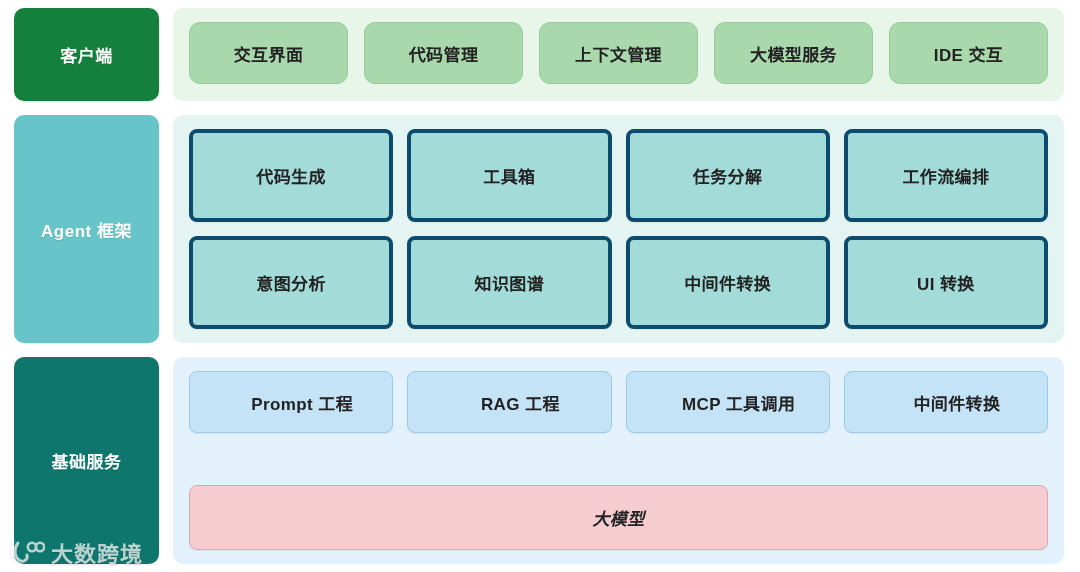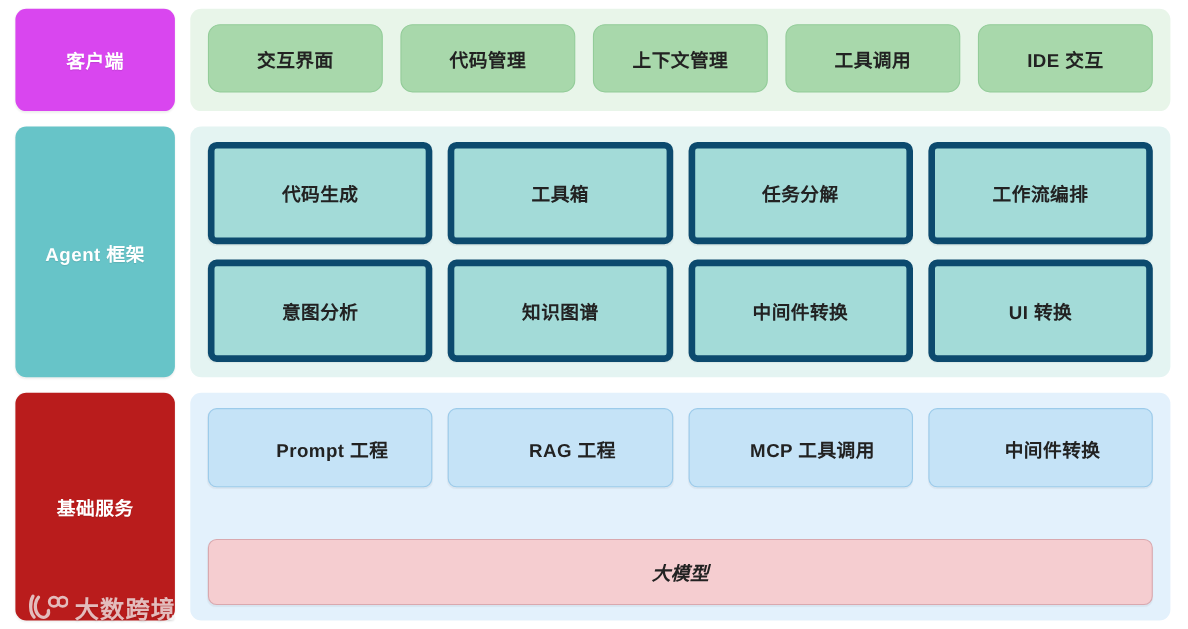--- a/index.html
+++ b/index.html
@@ -45,23 +45,23 @@
     display: flex;
     align-items: center;
     justify-content: center;
     color: #ffffff;
     font-weight: bold;
     font-size: 17px;
     letter-spacing: 0.5px;
     text-shadow: 0 1px 1px rgba(0,0,0,0.10);
     box-shadow: 0 1px 2px rgba(0,0,0,0.07);
   }
-  .side-client { background: #d946ef; }
+  .side-client { background: #15803d; }
   .side-agent  { background: #67c4c8; }
-  .side-base   { background: #b91c1c; }
+  .side-base   { background: #0f766e; }
 
   
   .panel {
     flex: 1 1 auto;
     border-radius: 10px;
     box-sizing: border-box;
     display: flex;
     flex-direction: column;
     justify-content: center;
   }
@@ -103,29 +103,29 @@
   }
 
   .card-client {
     background: #a8d8ab;
     border: 1px solid #93cc99;
     border-radius: 11px;
     height: 62px;
   }
   .card-agent {
     background: #a3dbd8;
-    border: 6px solid #0c4a6e;
+    border: 4px solid #0c4a6e;
     border-radius: 8px;
     box-shadow: 0 1px 1px rgba(0,0,0,0.05);
   }
   .card-base {
     background: #c5e3f7;
     border: 1px solid #9ccbea;
     border-radius: 8px;
-    height: 72px;
+    height: 62px;
     box-shadow: 0 1px 1px rgba(0,0,0,0.05);
     padding-left: 22px;
   }
   .card-model {
     background: #f5cdd0;
     border: 1px solid #d9a8ae;
     border-radius: 8px;
     flex: 1 1 auto;
     display: flex;
     align-items: center;
@@ -134,21 +134,21 @@
     font-weight: bold;
     color: #222222;
     letter-spacing: 0.4px;
     box-shadow: 0 1px 1px rgba(0,0,0,0.05);
     font-style: italic;
   }
 
   
   #watermark {
     position: absolute;
-    left: 26px;
+    left: 9px;
     bottom: 4px;
     display: flex;
     align-items: center;
     gap: 6px;
     opacity: 0.75;
     pointer-events: none;
   }
   #watermark .wm-text {
     font-size: 22px;
     font-weight: bold;
@@ -164,21 +164,21 @@
 <div id="diagram">
 
   <div class="layer layer-client">
     <div class="side-label side-client">客户端</div>
 
     <div class="panel panel-client">
       <div class="row row-client">
         <div class="card card-client">交互界面</div>
         <div class="card card-client">代码管理</div>
         <div class="card card-client">上下文管理</div>
-        <div class="card card-client">工具调用</div>
+        <div class="card card-client">大模型服务</div>
         <div class="card card-client">IDE 交互</div>
       </div>
     </div>
   </div>
 
   <div class="layer layer-agent">
     <div class="side-label side-agent">Agent 框架</div>
 
     <div class="panel panel-agent">
       <div class="row">

